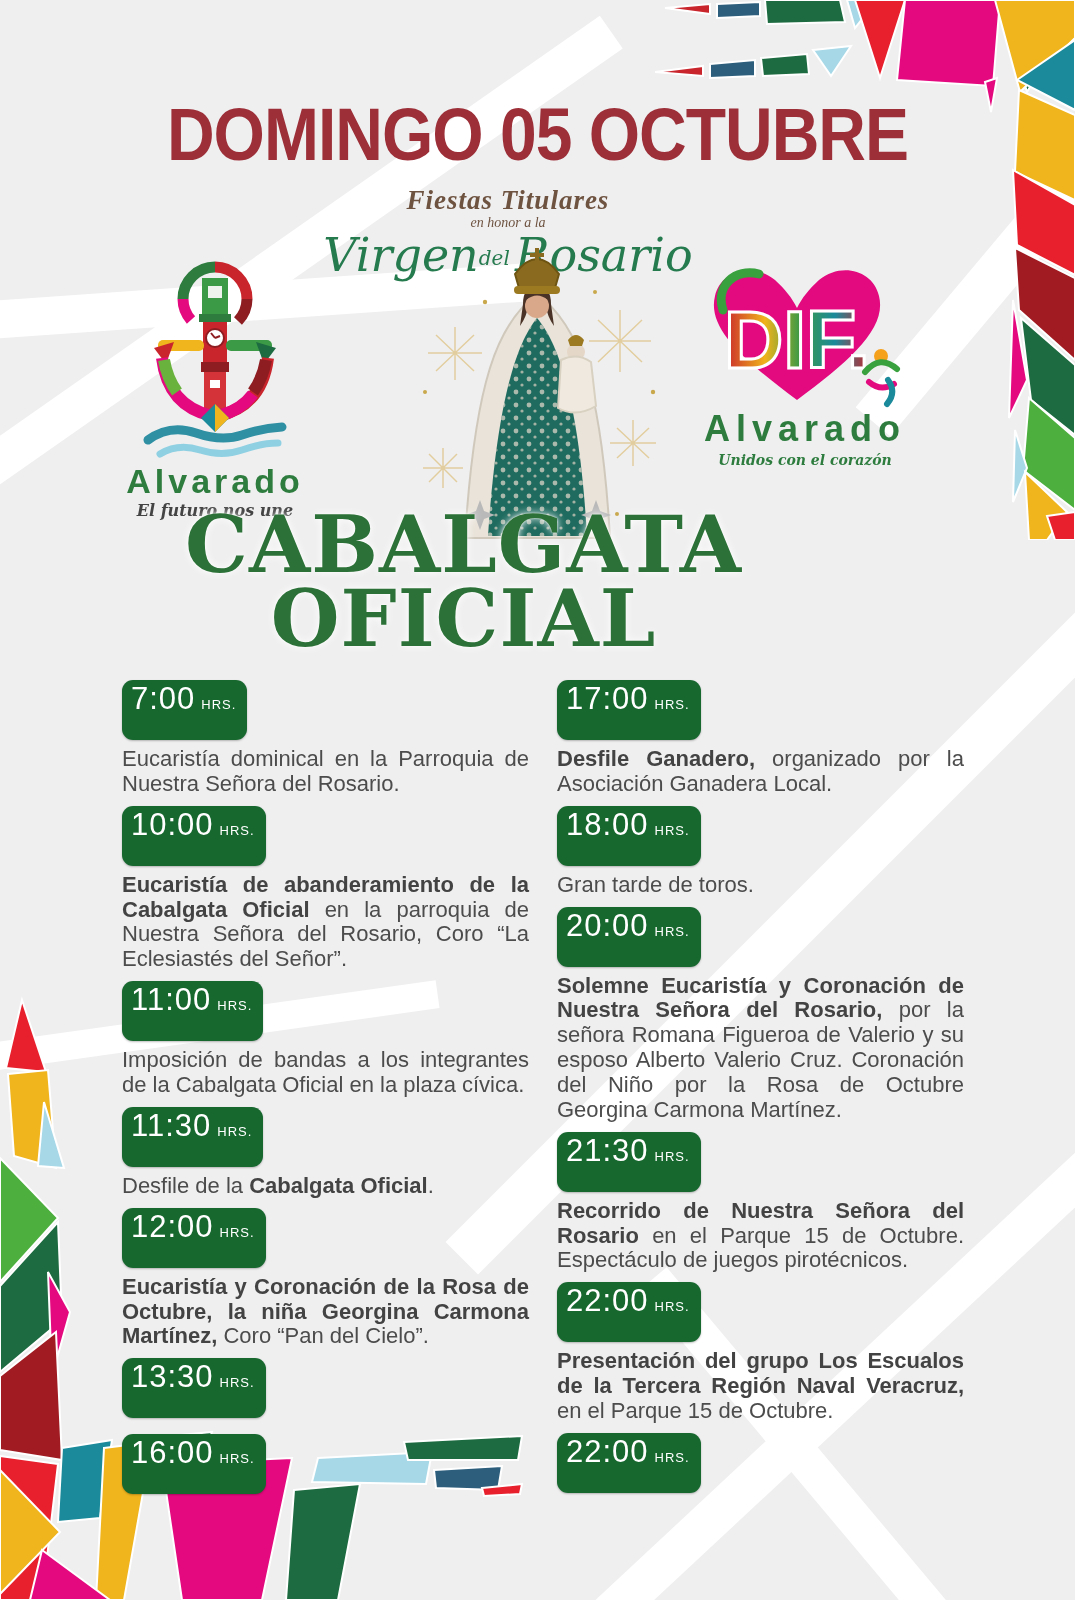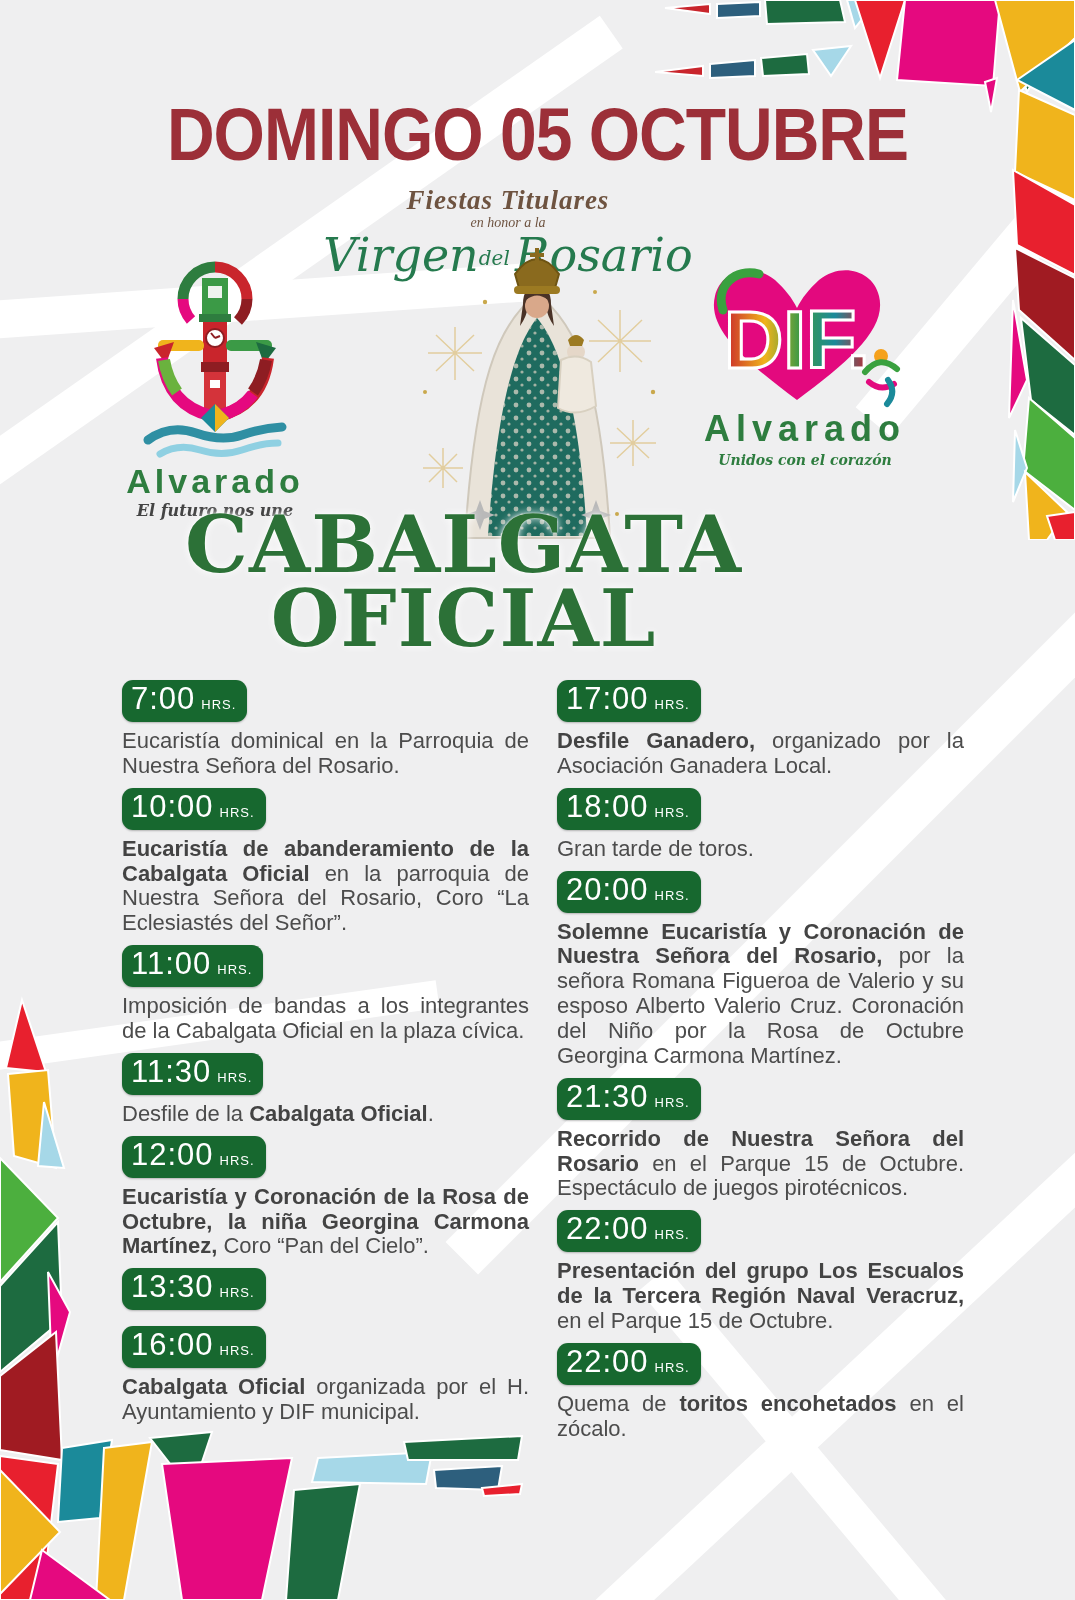--- a/index.html
+++ b/index.html
@@ -35,21 +35,21 @@
     font-family:"DejaVu Serif",serif;font-weight:bold;color:#2c7137;
     font-size:79px;line-height:0.94;letter-spacing:1px;
     text-shadow:0 0 8px #ffffff,0 0 2px #ffffff;
   }
   
   .schedule{position:absolute;top:680px;left:122px;width:842px;display:flex;gap:28px;z-index:4;}
   .col{width:407px;display:flex;flex-direction:column;}
   .entry{margin-bottom:9px;}
   .badge{
     display:inline-flex;align-items:baseline;background:#17682f;color:#fff;
-    border-radius:11px;padding:1px 11px 5px 9px;margin-bottom:7px;
+    border-radius:11px;padding:1px 11px 23px 9px;margin-bottom:7px;
     box-shadow:0 1px 2px rgba(0,0,0,.25);
   }
   .badge .t{font-size:31px;letter-spacing:1px;}
   .badge .h{font-size:13px;margin-left:6px;letter-spacing:1px;}
   .txt{
     margin:0;font-size:22px;line-height:1.13;color:#4c4c4c;text-align:justify;
   }
   .txt b{color:#434343;}
 </style>
 </head>
@@ -254,21 +254,21 @@
           <span class="t">12:00</span>
           <span class="h">HRS.</span>
         </div><p class="txt"><b>Eucaristía y Coronación de la Rosa de Octubre, la niña Georgina Carmona Martínez,</b><span> Coro “Pan del Cielo”.</span></p></div>
       <div class="entry"><div class="badge">
           <span class="t">13:30</span>
           <span class="h">HRS.</span>
         </div></div>
       <div class="entry"><div class="badge">
           <span class="t">16:00</span>
           <span class="h">HRS.</span>
-        </div><p class="txt"><b>Cabalgata Oficial</b><span> organizada por el H. Ayuntamiento y DIF municipal.</span></p></div>
+        </div></div>
     </div>
   <div class="col">
       <div class="entry"><div class="badge">
           <span class="t">17:00</span>
           <span class="h">HRS.</span>
         </div><p class="txt"><b>Desfile Ganadero,</b><span> organizado por la Asociación Ganadera Local.</span></p></div>
       <div class="entry"><div class="badge">
           <span class="t">18:00</span>
           <span class="h">HRS.</span>
         </div><p class="txt"><span>Gran tarde de toros.</span></p></div>
@@ -280,15 +280,15 @@
           <span class="t">21:30</span>
           <span class="h">HRS.</span>
         </div><p class="txt"><b>Recorrido de Nuestra Señora del Rosario</b><span> en el Parque 15 de Octubre. Espectáculo de juegos pirotécnicos.</span></p></div>
       <div class="entry"><div class="badge">
           <span class="t">22:00</span>
           <span class="h">HRS.</span>
         </div><p class="txt"><b>Presentación del grupo Los Escualos de la Tercera Región Naval Veracruz,</b><span> en el Parque 15 de Octubre.</span></p></div>
       <div class="entry"><div class="badge">
           <span class="t">22:00</span>
           <span class="h">HRS.</span>
-        </div><p class="txt"><span>Quema de </span><b>toritos encohetados</b><span> en el zócalo.</span></p></div>
+        </div></div>
     </div>
 </div>
 
 </body></html>

